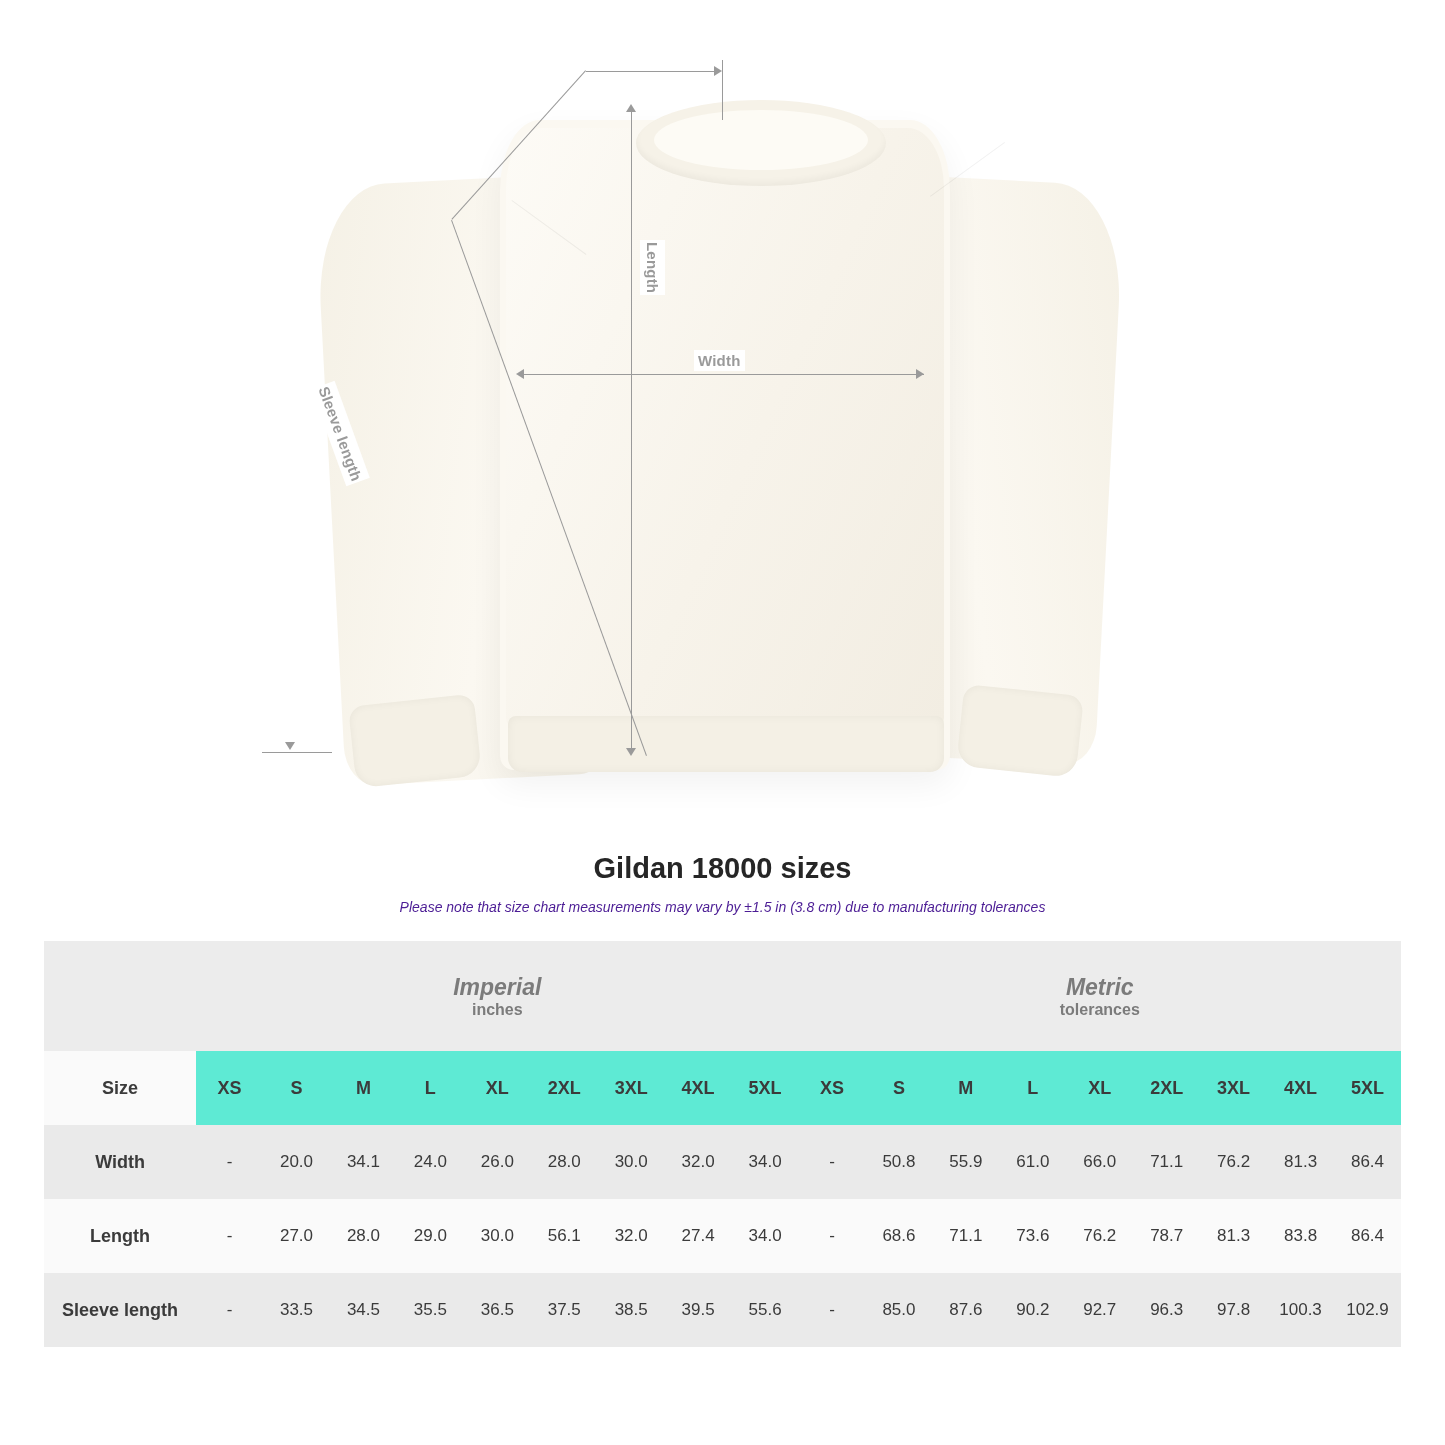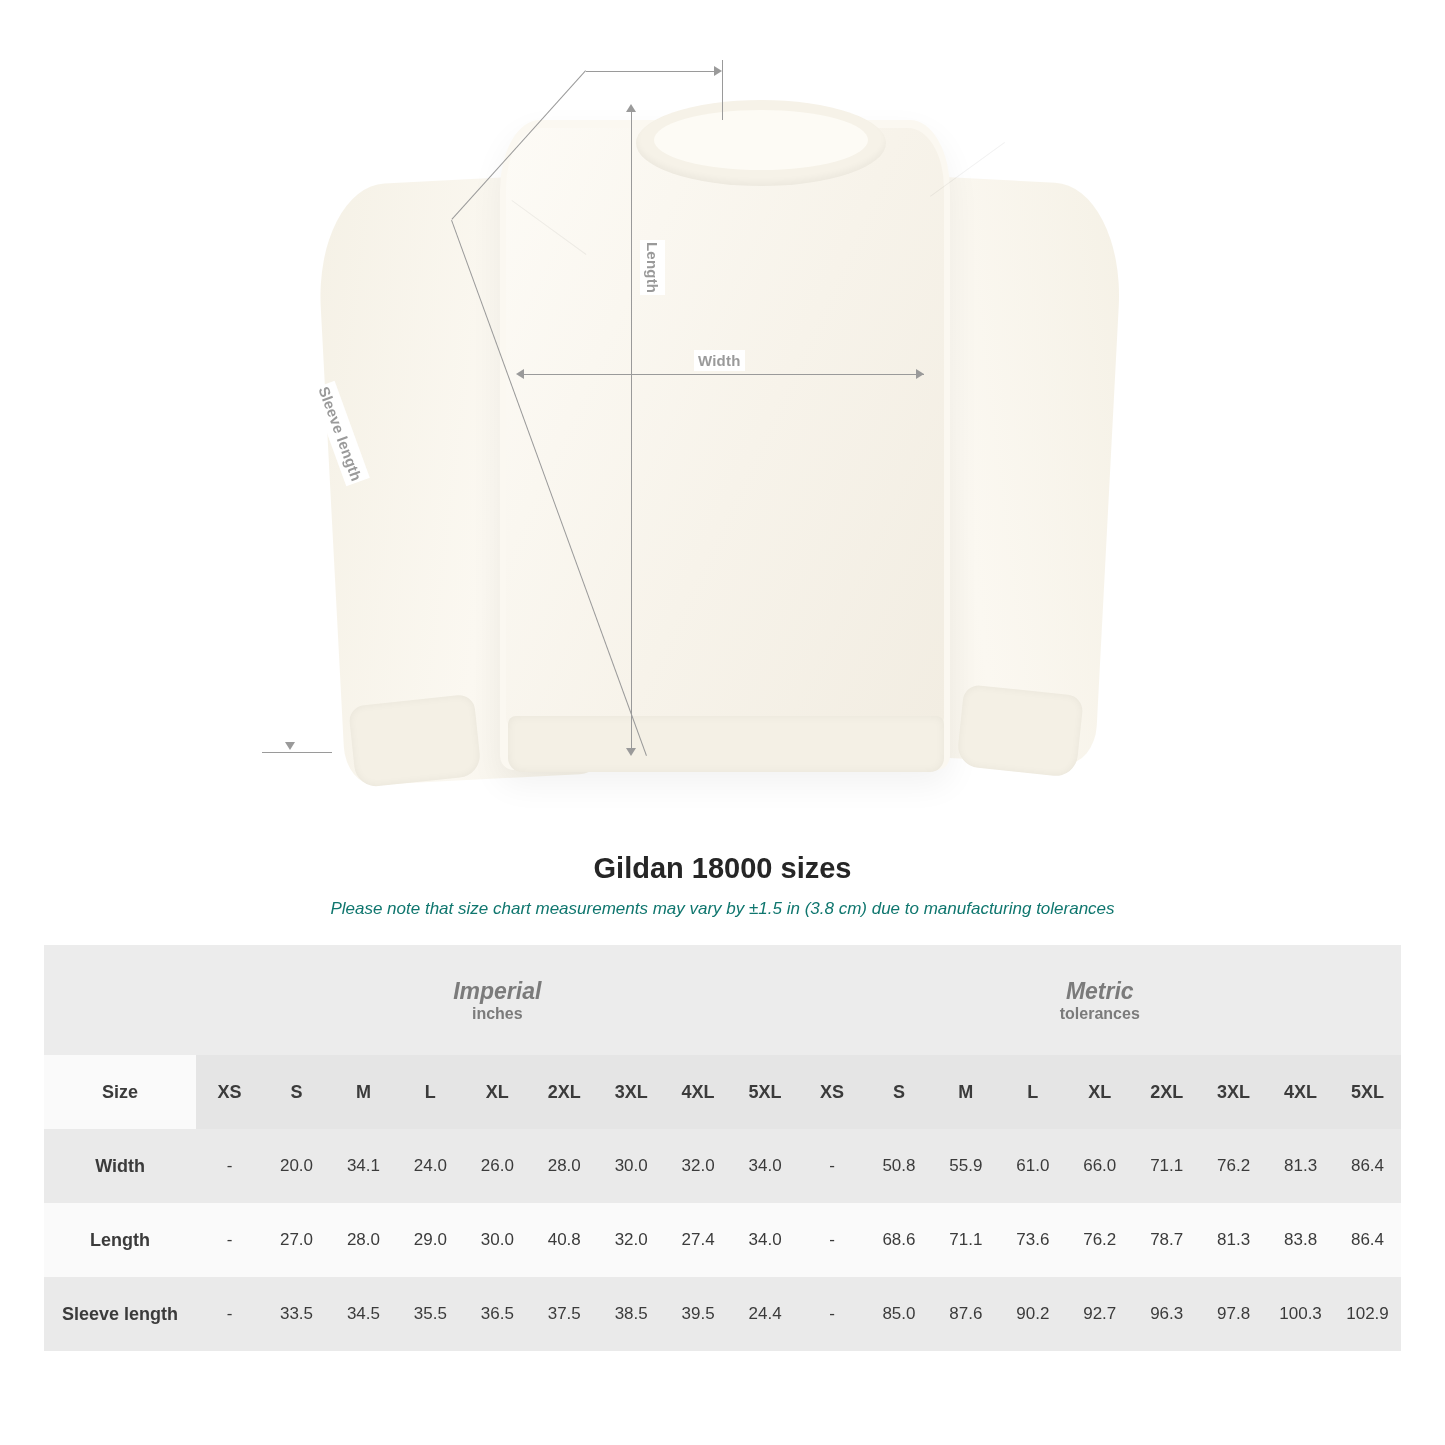--- a/index.html
+++ b/index.html
@@ -148,23 +148,23 @@
   
   .chart-title {
     text-align: center;
     font-size: 29px;
     font-weight: bold;
     color: #262626;
     margin-top: 12px;
   }
   .chart-note {
     text-align: center;
-    font-size: 17px;
+    font-size: 14px;
     font-style: italic;
-    color: #0f766e;
+    color: #4c1d95;
     margin-top: 14px;
   }
 
   
   .table-wrap { width: 1445px; padding: 0 44px; margin-top: 26px; }
   table { width: 100%; border-collapse: collapse; table-layout: fixed; }
   th, td {
     text-align: center;
     font-size: 17px;
     color: #3b3b3b;
@@ -186,21 +186,21 @@
   }
   tbody tr.alt td, tbody tr.alt th { background: #ececec; }
   tbody tr td, tbody tr th { background: #fafafa; }
   tbody tr.alt td:nth-child(n), tbody tr.alt th { background: #eaeaea; }
   .rowhead {
     font-size: 18px;
     font-weight: bold;
     color: #3b3b3b;
     text-align: center;
   }
-  .sizehead th { font-size: 18px; font-weight: bold; color: #3b3b3b; background: #e5e5e5; }
+  .sizehead th { font-size: 18px; font-weight: bold; color: #3b3b3b; background: #5eead4; }
   .sizehead th.rowhead { background: #fafafa; }
   col.c-label { width: 11.2%; }
   col.c-cell { width: 4.93%; }
 </style>
 </head>
 <body>
 
 <div class="illustration">
   <div class="garment">
     <div class="sleeve-left"></div>
@@ -318,21 +318,21 @@
         <td>81.3</td>
         <td>86.4</td>
       </tr>
       <tr>
         <th class="rowhead">Length</th>
         <td>-</td>
         <td>27.0</td>
         <td>28.0</td>
         <td>29.0</td>
         <td>30.0</td>
-        <td>40.8</td>
+        <td>56.1</td>
         <td>32.0</td>
         <td>27.4</td>
         <td>34.0</td>
         <td>-</td>
         <td>68.6</td>
         <td>71.1</td>
         <td>73.6</td>
         <td>76.2</td>
         <td>78.7</td>
         <td>81.3</td>
@@ -342,21 +342,21 @@
       <tr class="alt">
         <th class="rowhead">Sleeve length</th>
         <td>-</td>
         <td>33.5</td>
         <td>34.5</td>
         <td>35.5</td>
         <td>36.5</td>
         <td>37.5</td>
         <td>38.5</td>
         <td>39.5</td>
-        <td>24.4</td>
+        <td>55.6</td>
         <td>-</td>
         <td>85.0</td>
         <td>87.6</td>
         <td>90.2</td>
         <td>92.7</td>
         <td>96.3</td>
         <td>97.8</td>
         <td>100.3</td>
         <td>102.9</td>
       </tr>

